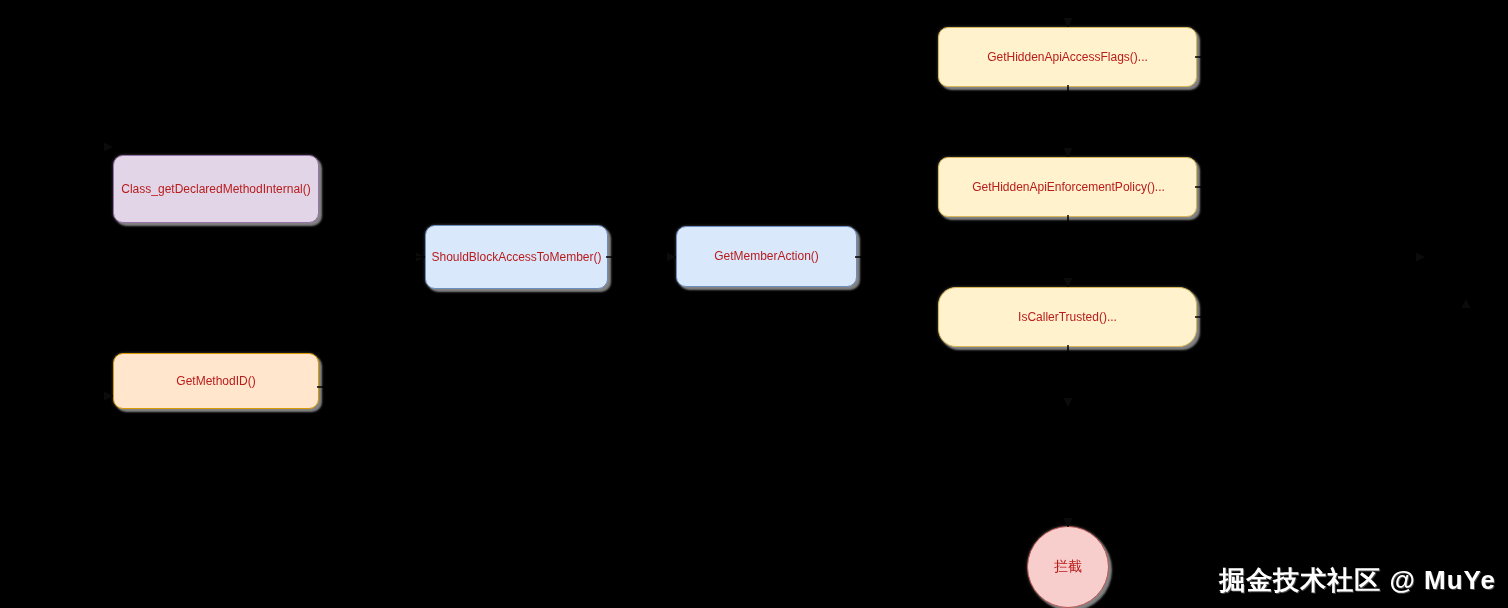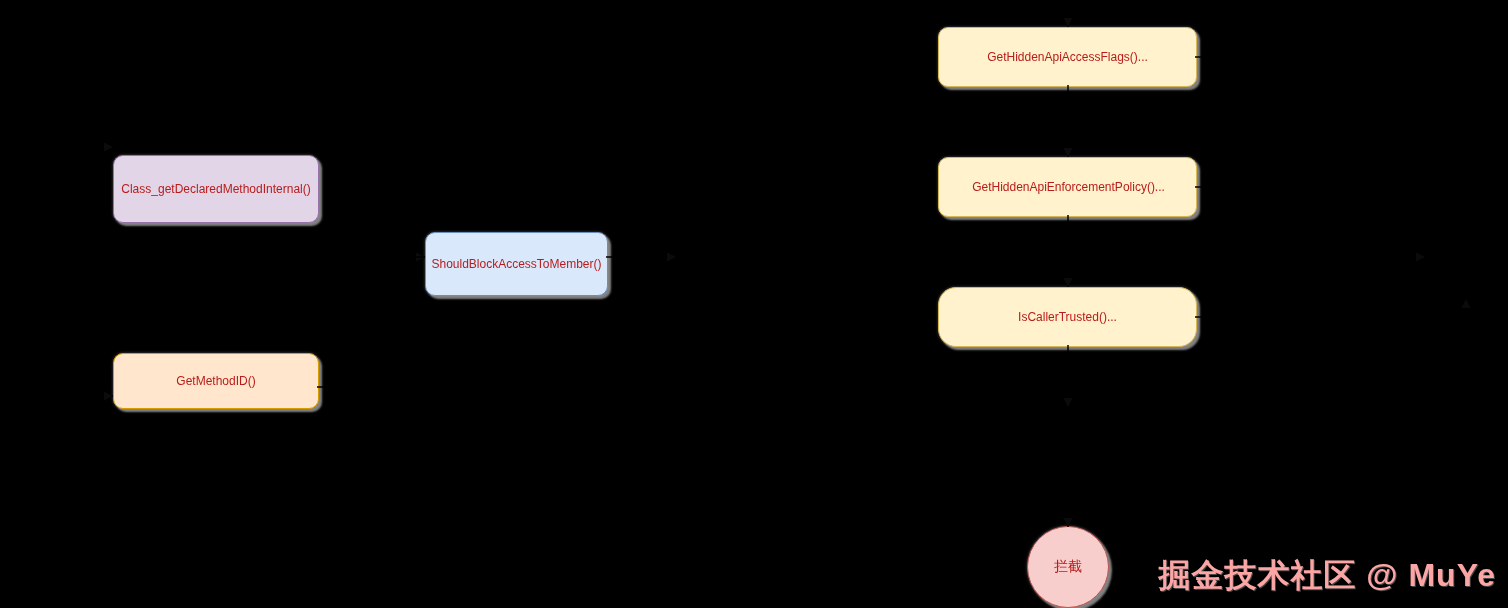--- a/index.html
+++ b/index.html
@@ -37,39 +37,42 @@
     left: 0;
     top: 0;
     z-index: 2;
     pointer-events: none;
   }
   #watermark {
     position: absolute;
     right: 12px;
     bottom: 10px;
     z-index: 3;
-    color: #fca5a5;
-    font-size: 32px;
+    color: #ffffff;
+    font-size: 26px;
     font-weight: bold;
     letter-spacing: 1px;
     text-shadow: 1px 1px 0 rgba(90,90,90,0.8);
   }
 </style>
 </head>
 <body>
 
 <div id="canvas">
   <div class="node rect" style="left: 113px; top: 113px; width: 206px; height: 68px; background: rgb(225, 213, 231); border-color: rgb(150, 115, 166); margin-top: 42px;">
       <span>Class_getDeclaredMethodInternal()</span>
     </div>
     <div class="node rect" style="left: 113px; top: 353px; width: 206px; height: 56px; background: rgb(255, 230, 204); border-color: rgb(215, 155, 0);">
       <span>GetMethodID()</span>
     </div>
-    <div class="node rect" style="left: 425px; top: 225px; width: 183px; height: 64px; background: rgb(218, 232, 252); border-color: rgb(108, 142, 191); margin-top: 7px;">
+    <div class="node rect" style="left: 425px; top: 225px; width: 183px; height: 64px; background: rgb(218, 232, 252); border-color: rgb(108, 142, 191);">
       <span>ShouldBlockAccessToMember()</span>
+    </div>
+    <div class="node rect" style="left: 676px; top: 226px; width: 181px; height: 61px; background: rgb(218, 232, 252); border-color: rgb(108, 142, 191);">
+      <span>GetMemberAction()</span>
     </div>
     <div class="node rect" style="left: 938px; top: 27px; width: 259px; height: 60px; background: rgb(255, 242, 204); border-color: rgb(214, 182, 86);">
       <span>GetHiddenApiAccessFlags()...</span>
     </div>
     <div class="node rect" style="left: 938px; top: 157px; width: 259px; height: 60px; background: rgb(255, 242, 204); border-color: rgb(214, 182, 86); padding-left: 8px;">
       <span>GetHiddenApiEnforcementPolicy()...</span>
     </div>
     <div class="node rect" style="left: 938px; top: 287px; width: 259px; height: 60px; background: rgb(255, 242, 204); border-color: rgb(214, 182, 86); border-radius: 18px;">
       <span>IsCallerTrusted()...</span>
     </div>

